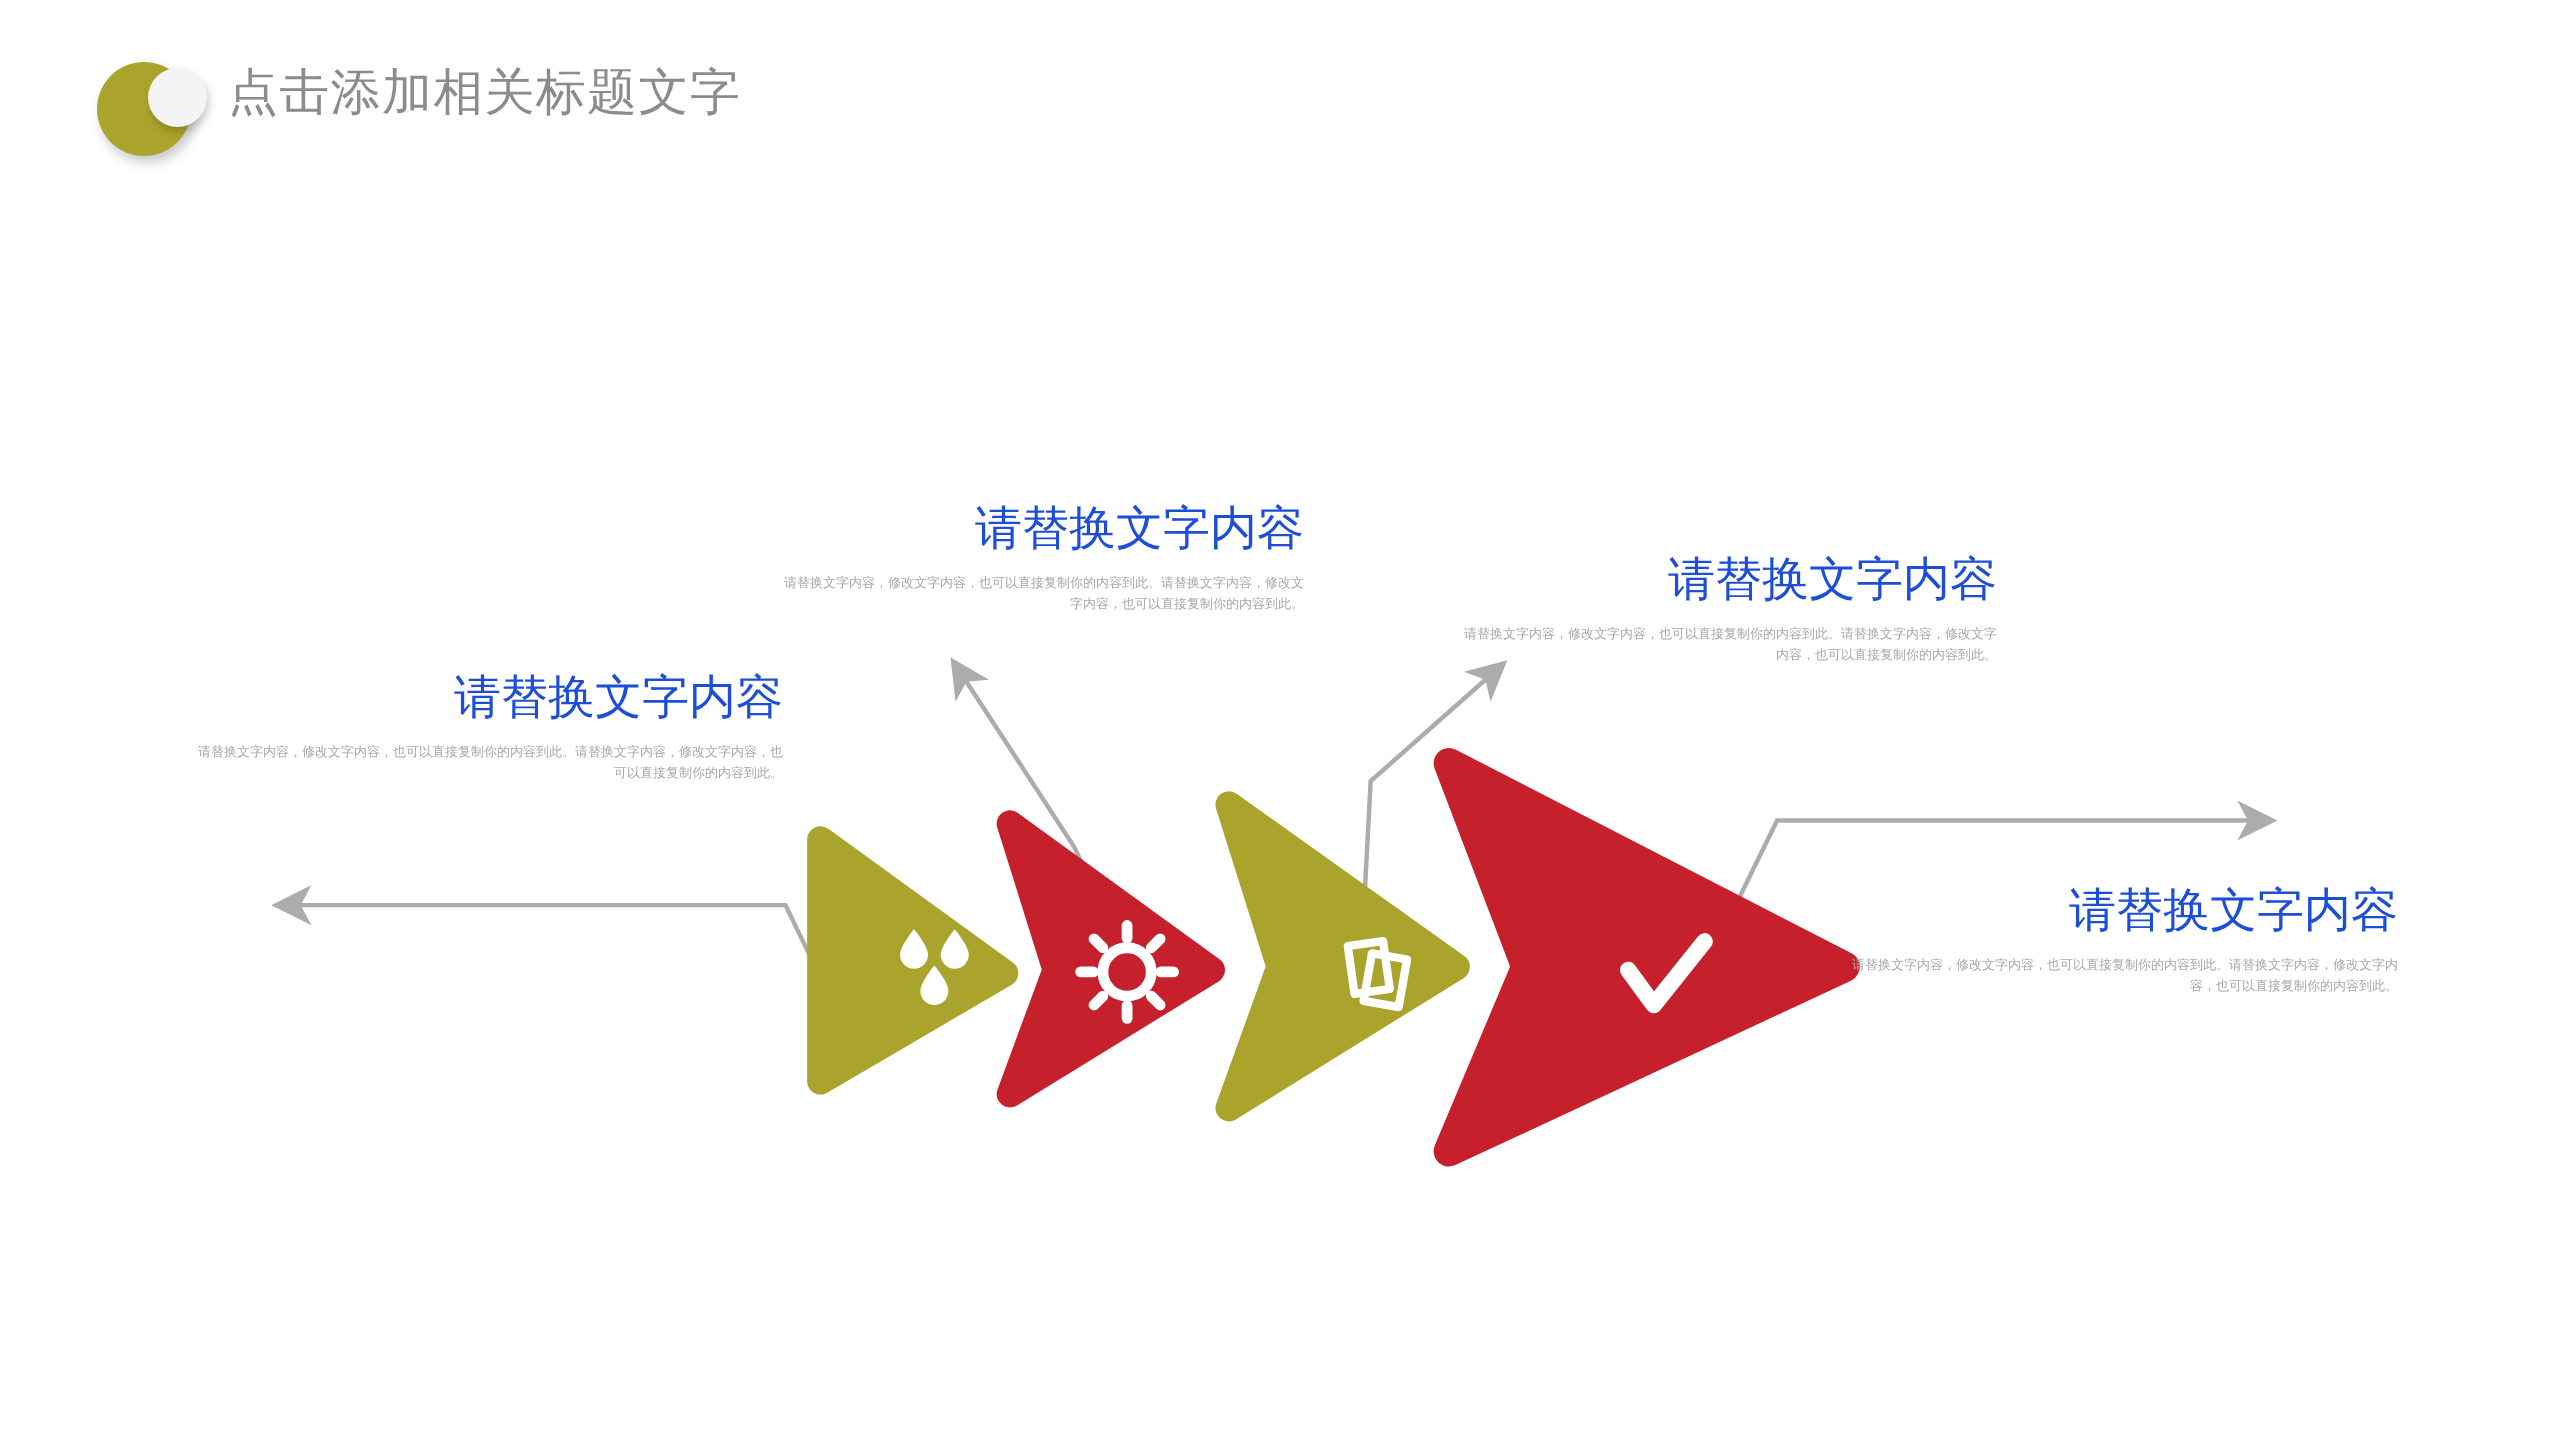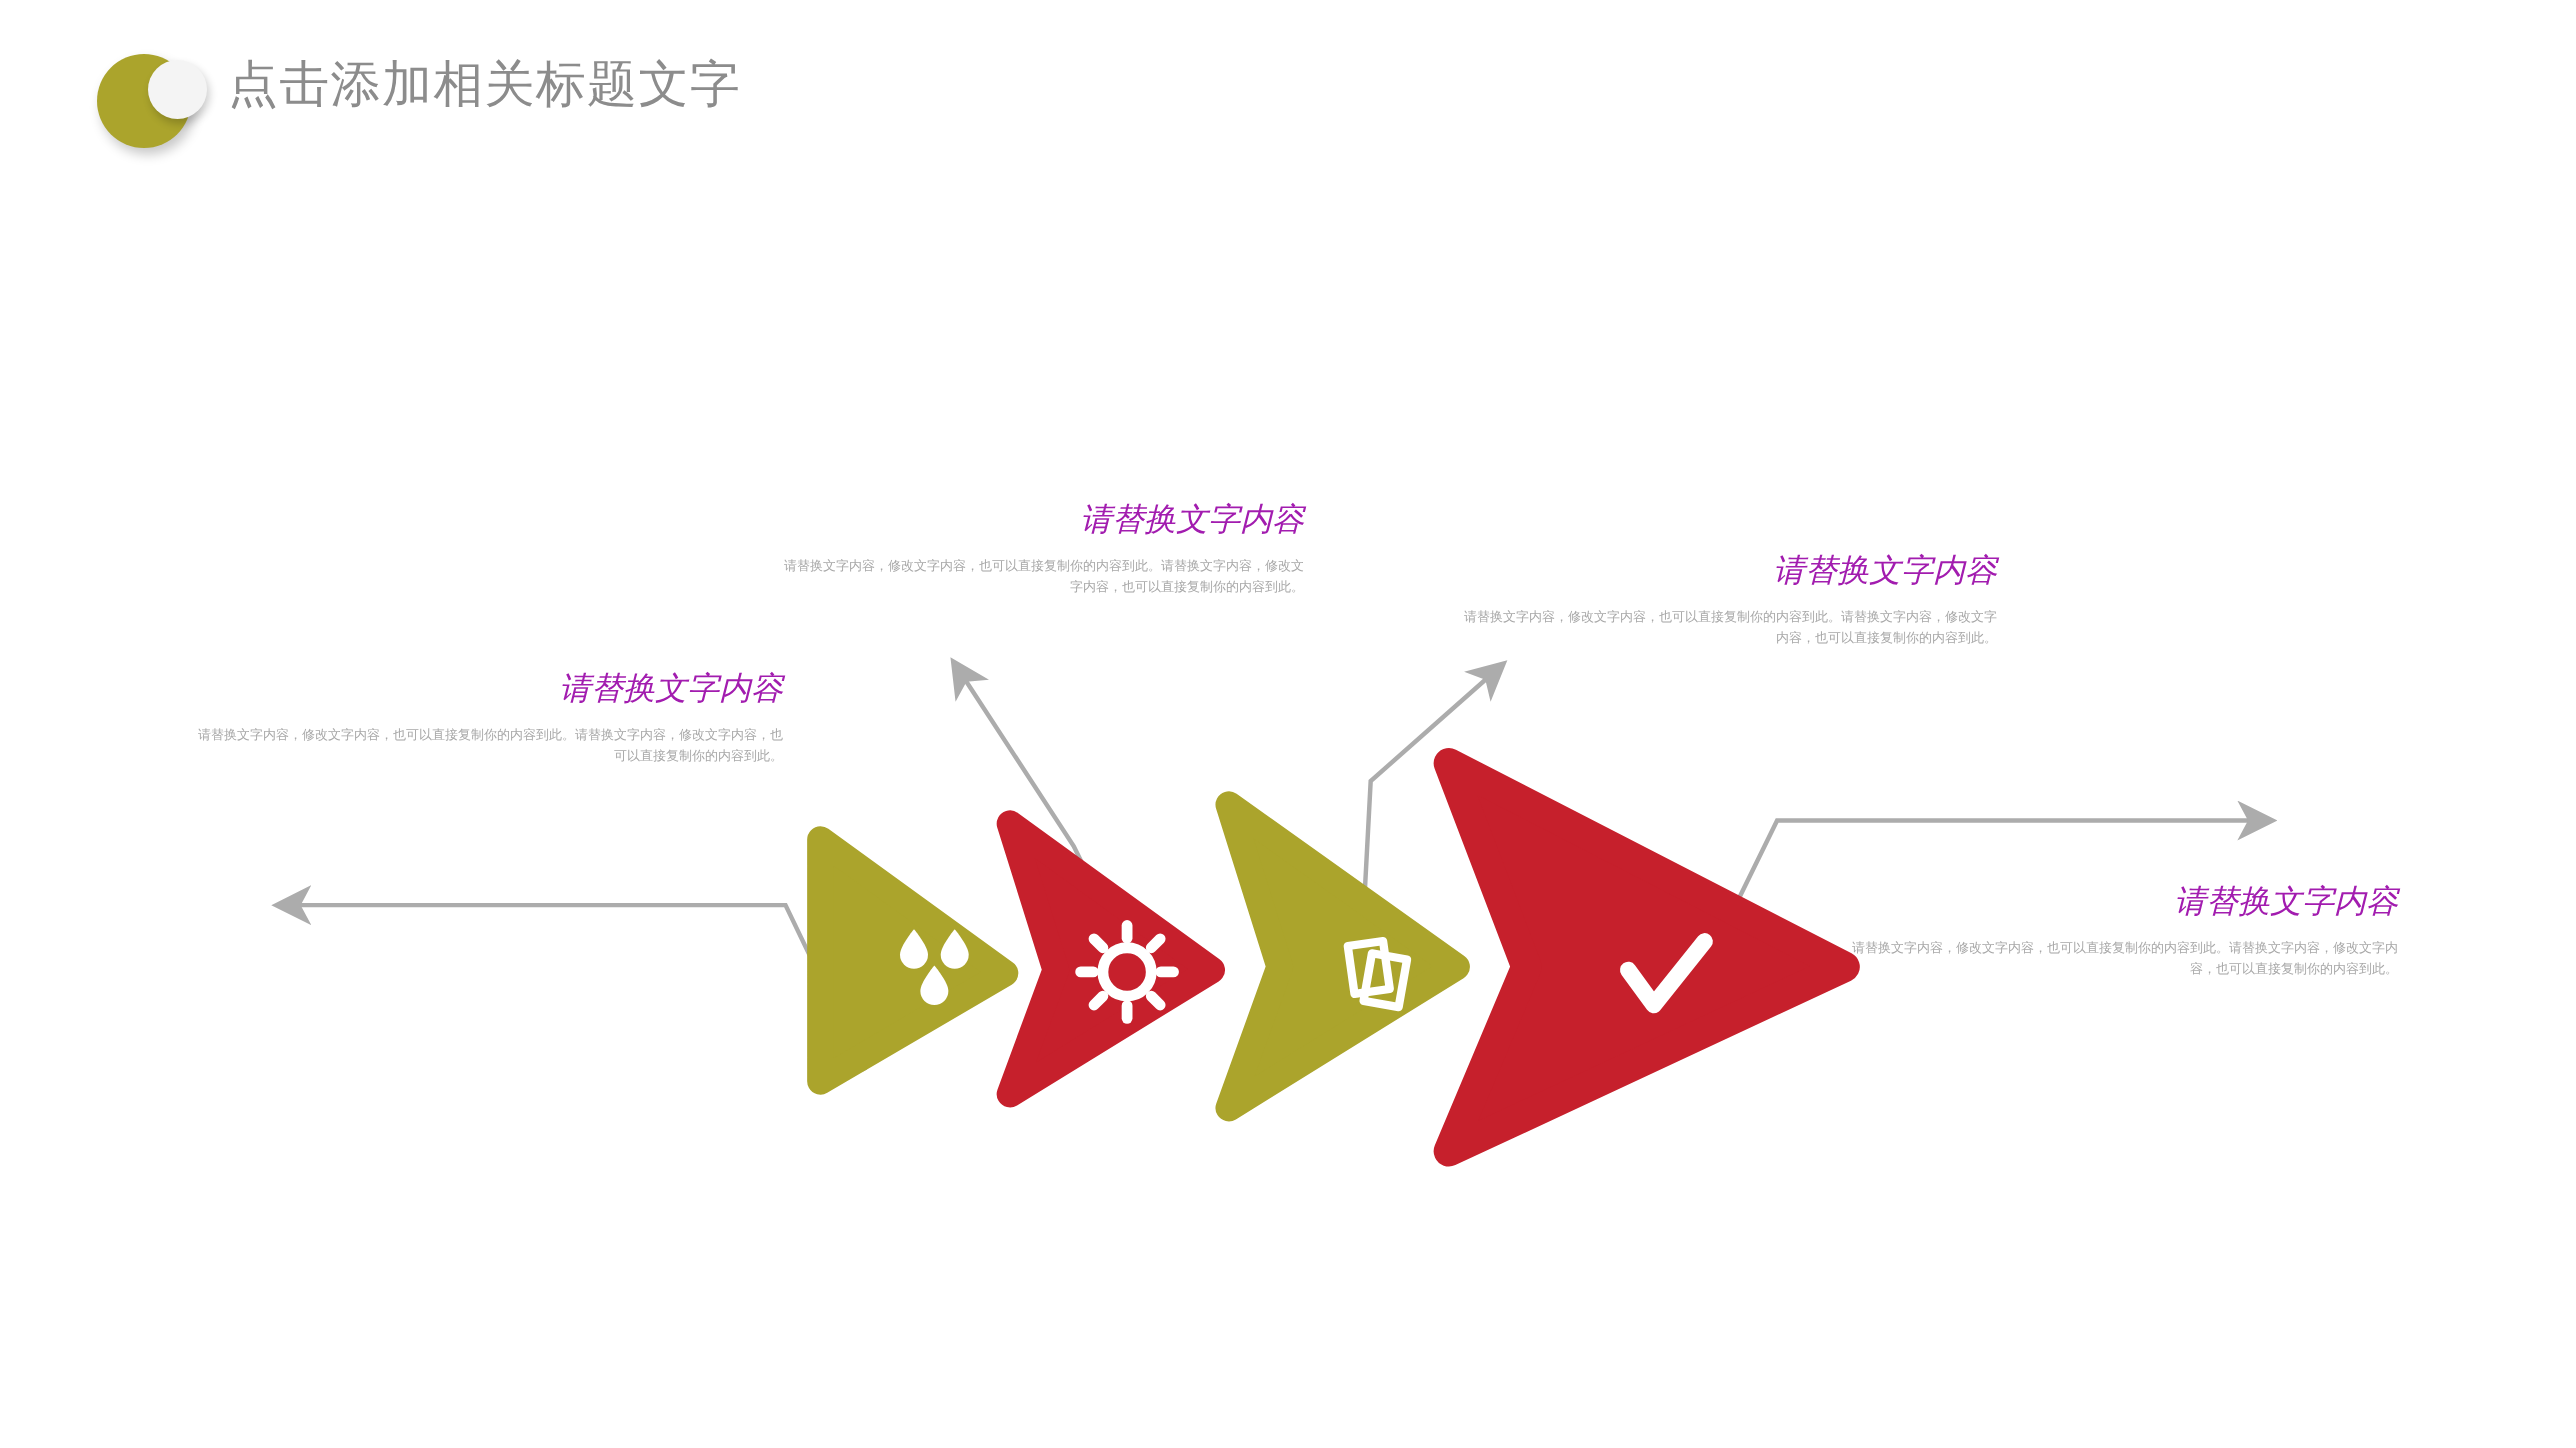--- a/index.html
+++ b/index.html
@@ -12,21 +12,21 @@
     height: 1449px;
     position: relative;
     overflow: hidden;
     font-family: "Liberation Sans", "DejaVu Sans", sans-serif;
     -webkit-font-smoothing: antialiased;
   }
 
   
   #slide-header {
     position: absolute;
-    left: 0; top: 4px;
+    left: 0; top: 12px;
     width: 100%;
     height: 165px;
   }
   #header-logo {
     position: absolute;
     left: 97px;
     top: 50px;
     width: 109px;
     height: 109px;
   }
@@ -53,26 +53,25 @@
     font-size: 50px;
     line-height: 1.15;
     color: #8C8C8C;
     letter-spacing: 1.3px;
     white-space: nowrap;
   }
 
   
   .callout { position: absolute; }
   .callout .callout-title {
-    font-size: 32px;
-    color: #a21caf;
+    font-size: 47px;
+    color: #1d4ed8;
     line-height: 1.1;
     margin-bottom: 18px;
     white-space: nowrap;
-    font-style: italic;
   }
   .callout .callout-body {
     font-size: 13px;
     color: #A8A8A8;
     line-height: 1.62;
   }
   .ta-right { text-align: right; }
 
   #callout-1 { left: 191px;  top: 671px; width: 592px; }
   #callout-2 { left: 776px; top: 502px;  width: 528px; }

